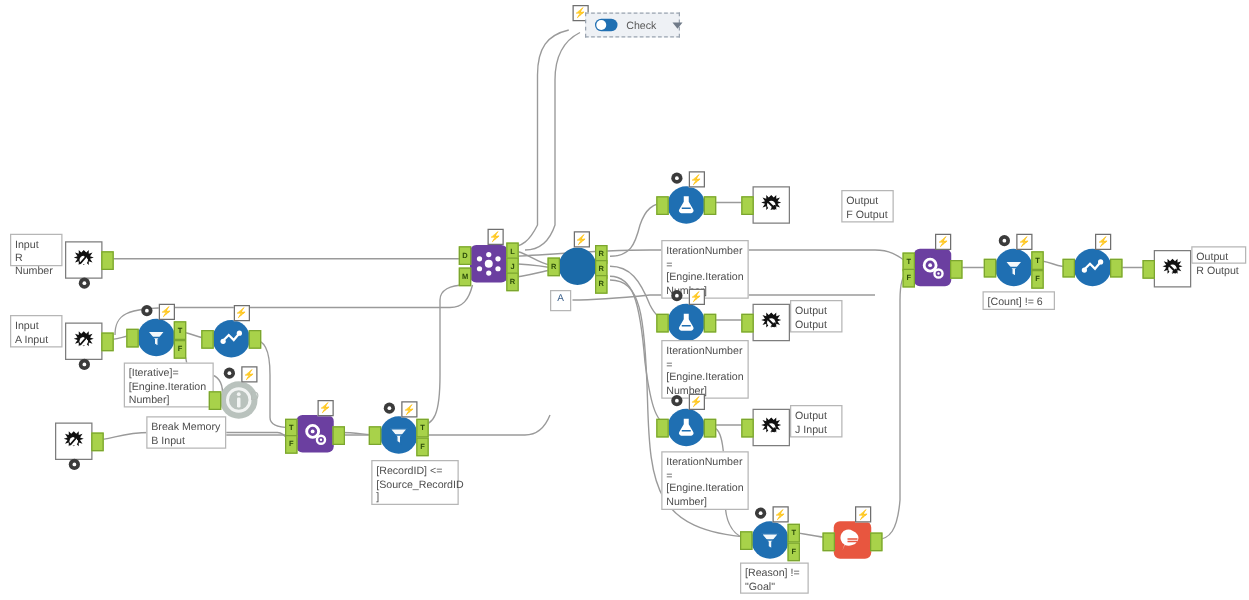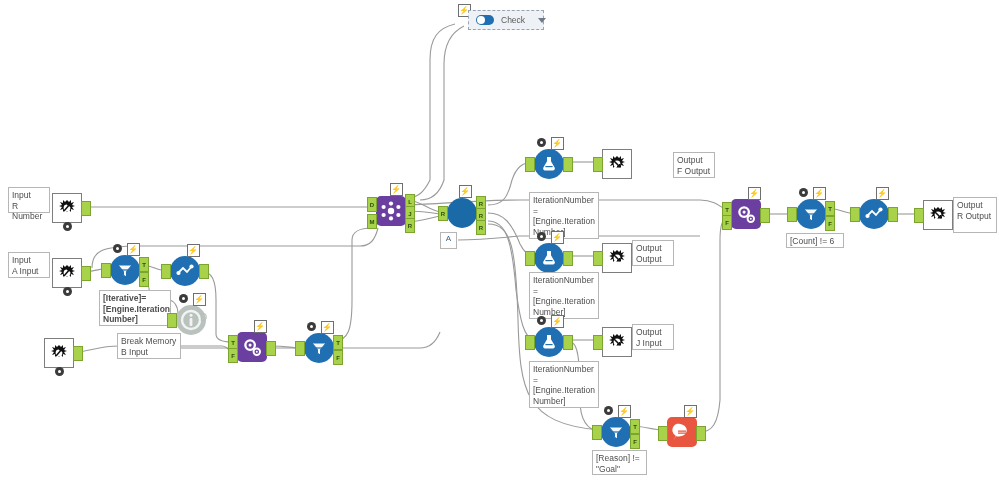--- a/index.html
+++ b/index.html
@@ -185,21 +185,21 @@
           <path d="M3 5 h14 l-5.5 6.5 V17 l-3 -1.8 v-3.7z" fill="none" stroke="#1f6fb2" stroke-width="1"></path>
           <path d="M5 10 h10" stroke="#1f6fb2" stroke-width="1.2"></path>
         </svg>
     </div>
     <div class="dot" style="left:3px;top:-11px;"></div>
     <div class="badge" style="left:17px;top:-12px;">⚡</div>
     <div class="port" style="left:-9px;top:8px;"></div>
     <div class="port lbl" style="left:29px;top:2px;">T</div>
     <div class="port lbl" style="left:29px;top:17px;">F</div>
   </div>
-  <div class="txtbox" style="left:99px;top:290px;width:72px;height:36px;font-weight:bold;">[Iterative]=
+  <div class="txtbox" style="left:99px;top:290px;width:72px;height:36px;">[Iterative]=
 [Engine.Iteration
 Number]</div>
 
   <div class="node" style="left:170px;top:256px;">
     <div class="circ blue">
       <svg width="20" height="20" viewBox="0 0 20 20">
           <path d="M3 12 L8 7 L12 11 L17 5" stroke="#fff" stroke-width="1.8" fill="none"></path>
           <circle cx="3.5" cy="12" r="2.1" fill="#fff"></circle>
           <circle cx="16.5" cy="5.5" r="2.1" fill="#fff"></circle>
         </svg>
@@ -245,20 +245,23 @@
           <path d="M3 5 h14 l-5.5 6.5 V17 l-3 -1.8 v-3.7z" fill="none" stroke="#1f6fb2" stroke-width="1"></path>
           <path d="M5 10 h10" stroke="#1f6fb2" stroke-width="1.2"></path>
         </svg>
     </div>
     <div class="dot" style="left:3px;top:-11px;"></div>
     <div class="badge" style="left:17px;top:-12px;">⚡</div>
     <div class="port" style="left:-9px;top:8px;"></div>
     <div class="port lbl" style="left:29px;top:2px;">T</div>
     <div class="port lbl" style="left:29px;top:17px;">F</div>
   </div>
+  <div class="txtbox" style="left:297px;top:368px;width:70px;height:36px;">[RecordID] &lt;=
+[Source_RecordID
+]</div>
 
   <div class="node" style="left:376px;top:196px;">
     <div class="sq purple">
       <svg width="22" height="22" viewBox="0 0 22 22">
         <circle cx="11" cy="11" r="3.2" fill="#fff"></circle>
         <circle cx="11" cy="3.6" r="2.1" fill="#fff"></circle>
           <circle cx="11" cy="18.4" r="2.1" fill="#fff"></circle>
         <circle cx="3.6" cy="7" r="2.1" fill="#fff"></circle>
           <circle cx="18.4" cy="7" r="2.1" fill="#fff"></circle>
         <circle cx="3.6" cy="15" r="2.1" fill="#fff"></circle>
@@ -449,16 +452,16 @@
   <div class="node" style="left:923px;top:200px;">
     <div class="iotool">
       <svg width="20" height="20" viewBox="0 0 20 20">
           <path d="M10 2 l2 2 2-2 0 3 3 -1 -2 3 3 1 -3 1 2 3 -3 -1 0 3 -2 -2 -2 2 -2-2 -2 2 0-3 -3 1 2-3 -3-1 3-1 -2-3 3 1 0-3 2 2z" fill="#111"></path>
           <circle cx="10" cy="10" r="3.4" fill="#fff"></circle>
           <path d="M7 7 L13 13 M13 13 l-3 -0.4 M13 13 l-0.4 -3" stroke="#111" stroke-width="1.5" fill="none"></path>
         </svg>
     </div>
     <div class="port" style="left:-9px;top:8px;"></div>
   </div>
-  <div class="txtbox" style="left:953px;top:197px;width:44px;height:36px;"><span>Output</span>
+  <div class="txtbox" style="left:953px;top:197px;width:44px;height:14px;"><span>Output</span>
 <span>R Output</span></div>
 
 </div>
 
 </body></html>

